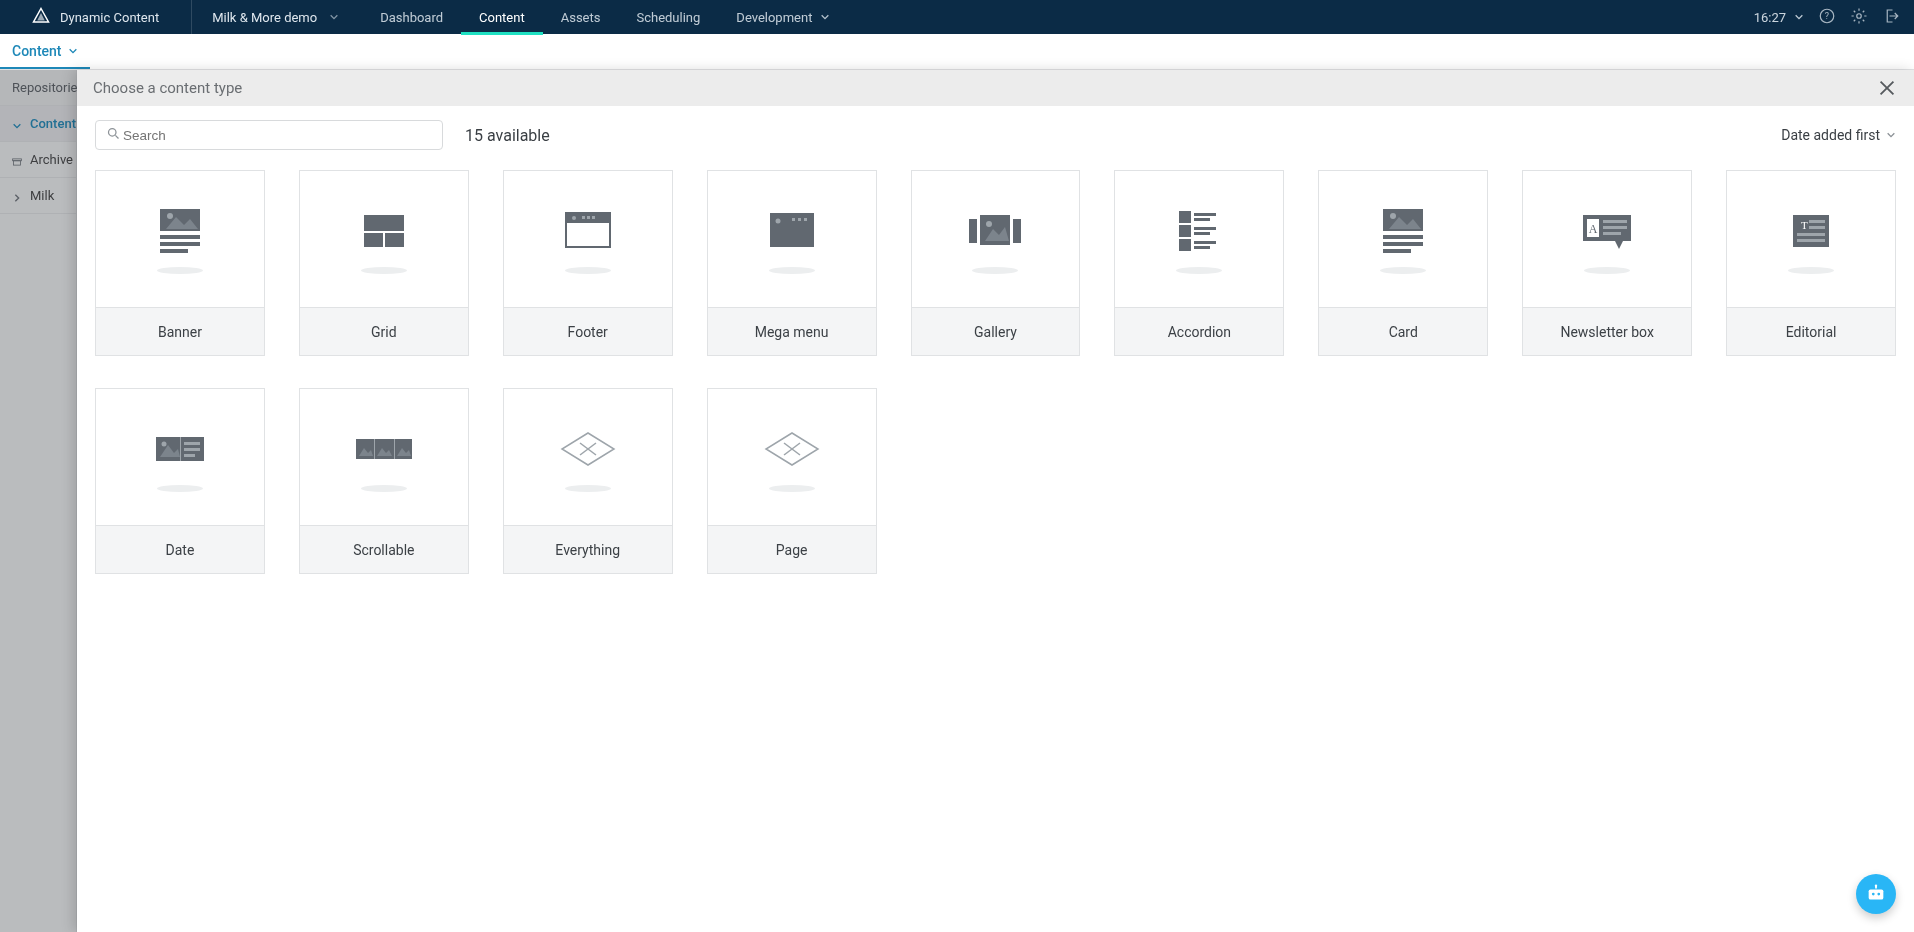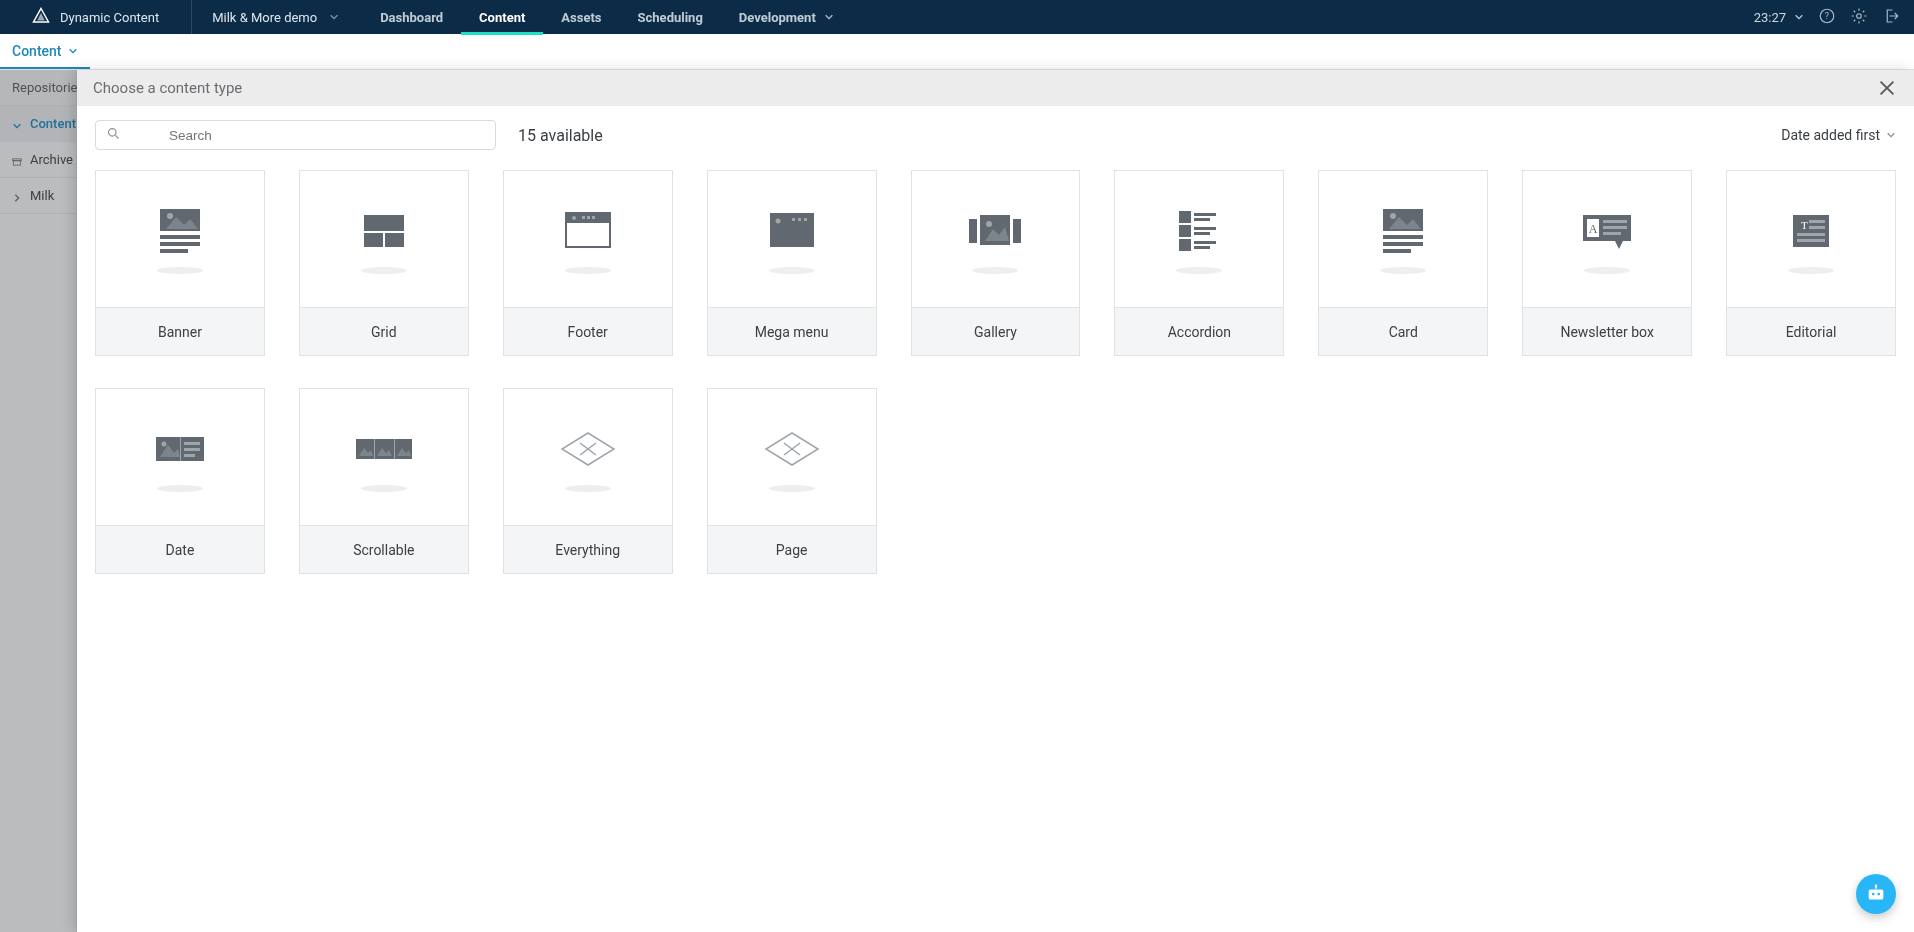--- a/index.html
+++ b/index.html
@@ -24,21 +24,21 @@
   html,body{margin:0;padding:0;height:100%;font-family:-apple-system,BlinkMacSystemFont,"Segoe UI",Roboto,Arial,sans-serif;color:var(--text);background:var(--bg);}
   *{box-sizing:border-box;}
 
   
   .topnav{background:var(--navy);height:34px;display:flex;align-items:center;color:#dfe7ee;font-size:13px;}
   .brand{display:flex;align-items:center;gap:10px;padding:0 32px;height:100%;border-right:1px solid rgba(255,255,255,0.15);}
   .brand-logo{width:18px;height:18px;}
   .hub{display:flex;align-items:center;gap:12px;padding:0 20px;height:100%;min-width:170px;}
   .hub .chev{opacity:.6}
   .tabs{display:flex;align-items:stretch;height:100%;}
-  .tab{display:flex;align-items:center;padding:16px 18px;cursor:pointer;opacity:.85;position:relative;font-weight:bold;}
+  .tab{display:flex;align-items:center;padding:16px 18px;cursor:pointer;opacity:.85;position:relative;}
   .tab.active{opacity:1;color:#fff;}
   .tab.active::after{content:"";position:absolute;left:0;right:0;bottom:-1px;height:3px;background:var(--teal);}
   .nav-right{margin-left:auto;display:flex;align-items:center;gap:14px;padding-right:14px;height:100%;}
   .clock{display:flex;align-items:center;gap:8px;opacity:.9;}
   .nav-icon{width:18px;height:18px;opacity:.8;cursor:pointer;}
 
   
   .subbar{height:36px;border-bottom:1px solid var(--border);display:flex;align-items:stretch;font-size:14px;background:#fff;}
   .subbar .seg{display:flex;align-items:center;padding:0 12px;gap:6px;}
   .subbar .seg.active{color:var(--link);border-bottom:2px solid var(--link);font-weight:500;}
@@ -54,21 +54,21 @@
 
   
   .overlay{position:absolute;inset:0;background:var(--overlay);pointer-events:none;}
 
   
   .modal{position:absolute;left:77px;right:0;top:0;bottom:0;background:#fff;display:flex;flex-direction:column;box-shadow:-4px 0 12px rgba(0,0,0,0.15);}
   .modal-head{height:36px;display:flex;align-items:center;background:#ececec;padding:0 16px;color:#6a6e72;font-size:15px;}
   .modal-head .close{margin-left:auto;width:22px;height:22px;cursor:pointer;color:#565a5e;}
 
   .toolbar{display:flex;align-items:center;padding:14px 18px;gap:22px;}
-  .search{display:flex;align-items:center;width:401px;height:30px;border:1px solid #d8dadc;border-radius:4px;padding:0 10px;color:#888;background:#fff;gap:46px;}
+  .search{display:flex;align-items:center;width:348px;height:30px;border:1px solid #d8dadc;border-radius:4px;padding:0 10px;color:#888;background:#fff;}
   .search input{border:none;outline:none;flex:1;font-size:13.5px;background:transparent;color:#333;}
   .avail{font-size:16px;color:#3a3f44;}
   .sort{margin-left:auto;display:flex;align-items:center;gap:6px;color:#3a3f44;font-size:14px;}
 
   .grid{padding:6px 18px 30px;display:grid;grid-template-columns:repeat(auto-fill,minmax(152px,1fr));gap:32px 34px;overflow:auto;}
   .card{border:1px solid var(--card-border);border-radius:0;display:flex;flex-direction:column;cursor:pointer;transition:box-shadow .15s;}
   .card .preview{height:136px;display:flex;flex-direction:column;align-items:center;justify-content:center;background:#fff;gap:10px;}
   .card .preview svg{width:60px;height:auto;}
   .shadow-ellipse{width:46px;height:7px;border-radius:50%;background:#eceeef;}
   .card .label{height:48px;display:flex;align-items:center;justify-content:center;background:var(--card-label);border-top:1px solid var(--card-border);font-size:14px;color:#3c4146;}
@@ -228,21 +228,21 @@
       <div class="tab">Dashboard</div>
       <div class="tab active">Content</div>
       <div class="tab">Assets</div>
       <div class="tab">Scheduling</div>
       <div class="tab">Development<span class="chev" style="margin-left: 8px;"><svg viewBox="0 0 12 12" width="10" height="10">
             <path d="M2 4 L6 8 L10 4" fill="none" stroke="#cfd9e2" stroke-width="1.6"></path>
           </svg></span></div>
     </div>
   <div class="nav-right">
     <div class="clock">
-      <span>23:27</span>
+      <span>16:27</span>
       <span class="chev">
         <svg viewBox="0 0 12 12" width="10" height="10">
             <path d="M2 4 L6 8 L10 4" fill="none" stroke="#cfd9e2" stroke-width="1.6"></path>
           </svg>
       </span>
     </div>
     <span>
       <svg class="nav-icon" viewBox="0 0 24 24">
           <circle cx="12" cy="12" r="9" fill="none" stroke="#cfd9e2" stroke-width="1.6"></circle>
           <text x="12" y="16" text-anchor="middle" font-size="12" fill="#cfd9e2">?</text>

